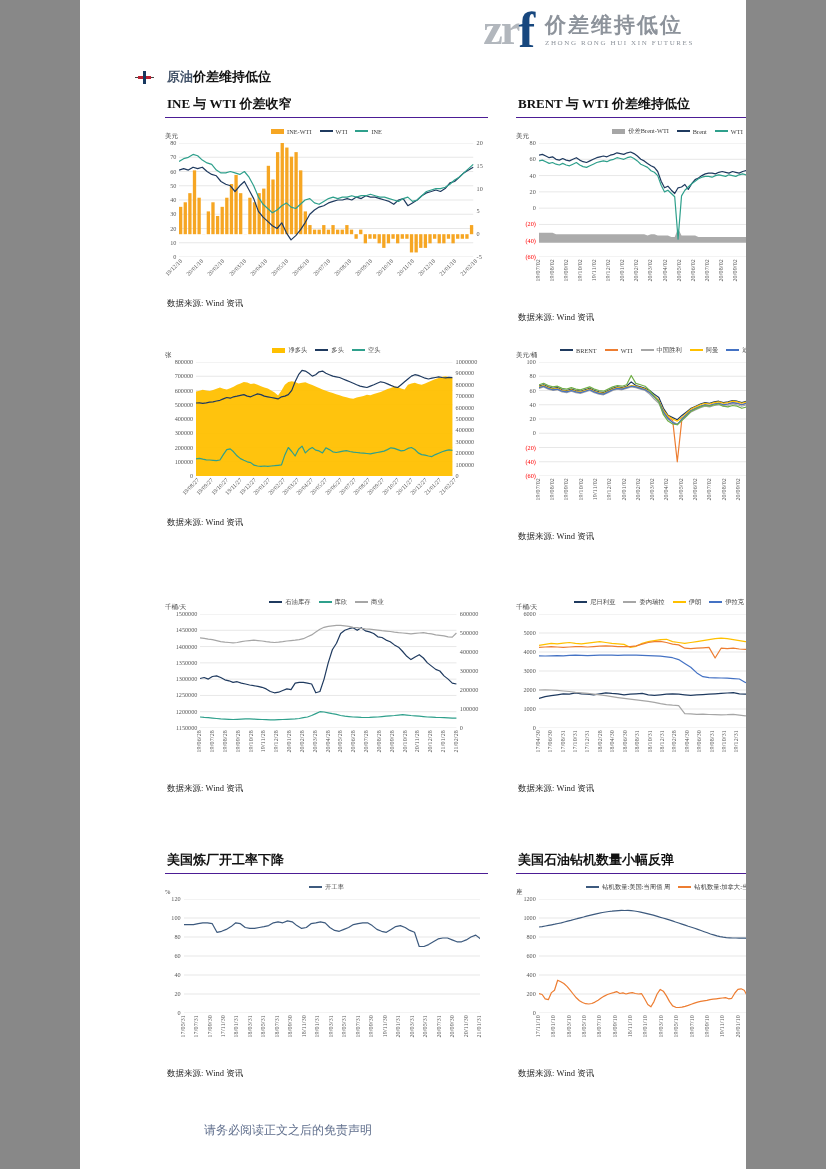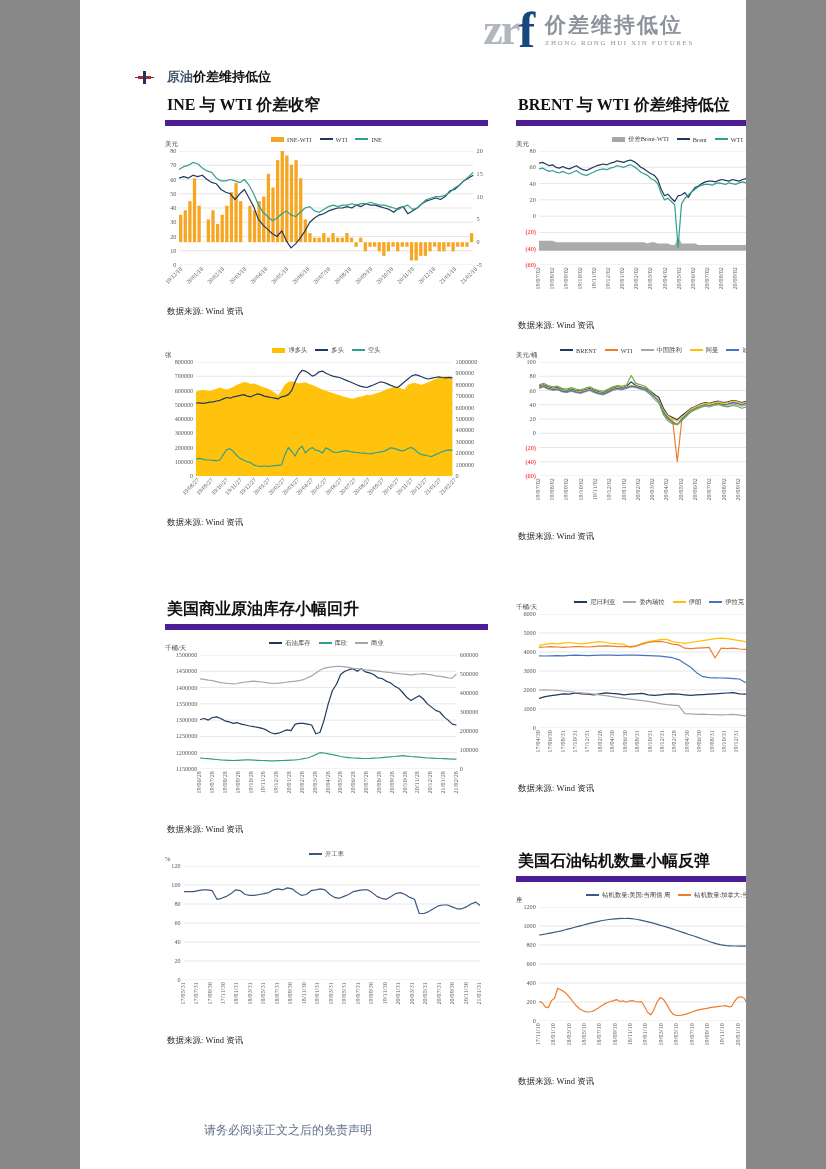--- a/index.html
+++ b/index.html
@@ -18,22 +18,22 @@
   .bullet{width:13px;height:13px;position:relative;margin-right:16px;}
   .bullet .h{position:absolute;left:0;top:5px;width:13px;height:3px;background:#b23;}
   .bullet .v{position:absolute;left:5px;top:0;width:3px;height:13px;background:#17375e;}
   .bullet .l{position:absolute;left:-3px;top:6px;width:19px;height:1px;background:#444;}
   .sec-hl{font-size:13px;font-weight:bold;color:#44546a;}
   .sec-rest{font-size:13px;font-weight:bold;color:#111;}
   
   .grid{position:absolute;top:92px;left:85px;width:674px;display:grid;
         grid-template-columns:323px 323px;column-gap:28px;}
   .chart-block{height:252px;overflow:visible;}
-  .chart-title{font-size:16px;font-weight:bold;color:#111;padding:3px 0 4px 2px;
-               border-bottom:6px solid #4c1d95;margin-bottom:7px;white-space:nowrap;}
+  .chart-title{font-size:13px;font-weight:bold;color:#111;padding:3px 0 4px 2px;
+               border-bottom:1px solid #4c1d95;margin-bottom:7px;white-space:nowrap;}
   .legend{display:flex;justify-content:center;align-items:center;gap:8px;height:12px;margin-bottom:2px;}
   .lg-item{display:flex;align-items:center;gap:3px;}
   .lg-mark{display:inline-block;width:13px;}
   .lg-txt{font-size:6.3px;color:#404040;white-space:nowrap;}
   .plot-row{display:flex;position:relative;margin-top:6px;height:114px;}
   .unit{position:absolute;top:-11px;left:0;font-size:6.5px;color:#404040;}
   .yticks{position:relative;height:114px;}
   .ytick{position:absolute;font-size:6.2px;color:#595959;white-space:nowrap;}
   .yticks.left .ytick{right:3px;}
   .yticks.right .ytick{left:3px;}
@@ -461,21 +461,20 @@
           <span class="xlab90" style="left: calc(75% - 4px);">20/10/02</span>
           <span class="xlab90" style="left: calc(80% - 4px);">20/11/02</span>
           <span class="xlab90" style="left: calc(85% - 4px);">20/12/02</span>
           <span class="xlab90" style="left: calc(90% - 4px);">21/01/02</span>
           <span class="xlab90" style="left: calc(95% - 4px);">21/02/02</span>
           <span class="xlab90" style="left: calc(100% - 4px);">21/03/02</span>
         </div>
       <div class="source">数据来源: Wind 资讯</div>
     </div>
     <div class="chart-block">
-      <div class="chart-title">美国商业原油库存小幅回升</div>
       <div class="legend">
           <span class="lg-item">
             <span class="lg-mark" style="background: rgb(31, 58, 95); height: 2px;"></span>
             <span class="lg-txt">石油库存</span>
           </span>
           <span class="lg-item">
             <span class="lg-mark" style="background: rgb(47, 160, 140); height: 2px;"></span>
             <span class="lg-txt">库欣</span>
           </span>
           <span class="lg-item">
@@ -627,20 +626,21 @@
           <span class="xlab90" style="left: calc(77.2727% - 4px);">20/02/29</span>
           <span class="xlab90" style="left: calc(81.8182% - 4px);">20/04/30</span>
           <span class="xlab90" style="left: calc(86.3636% - 4px);">20/06/30</span>
           <span class="xlab90" style="left: calc(90.9091% - 4px);">20/08/31</span>
           <span class="xlab90" style="left: calc(95.4545% - 4px);">20/10/31</span>
           <span class="xlab90" style="left: calc(100% - 4px);">20/12/31</span>
         </div>
       <div class="source">数据来源: Wind 资讯</div>
     </div>
     <div class="chart-block">
+      <div class="chart-title">美国炼厂开工率下降</div>
       <div class="legend">
           <span class="lg-item">
             <span class="lg-mark" style="background: rgb(61, 90, 126); height: 2px;"></span>
             <span class="lg-txt">开工率</span>
           </span>
         </div>
       <div class="plot-row">
         <span class="unit">%</span>
       <div class="yticks left" style="width: 18.6px;">
             <span class="ytick" style="top: -4px;">120</span>

